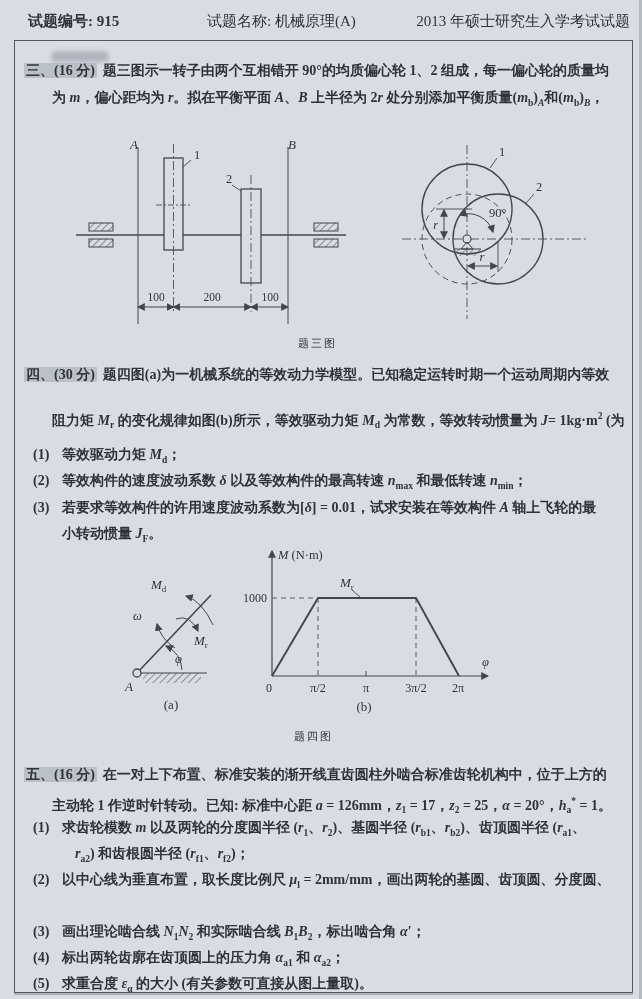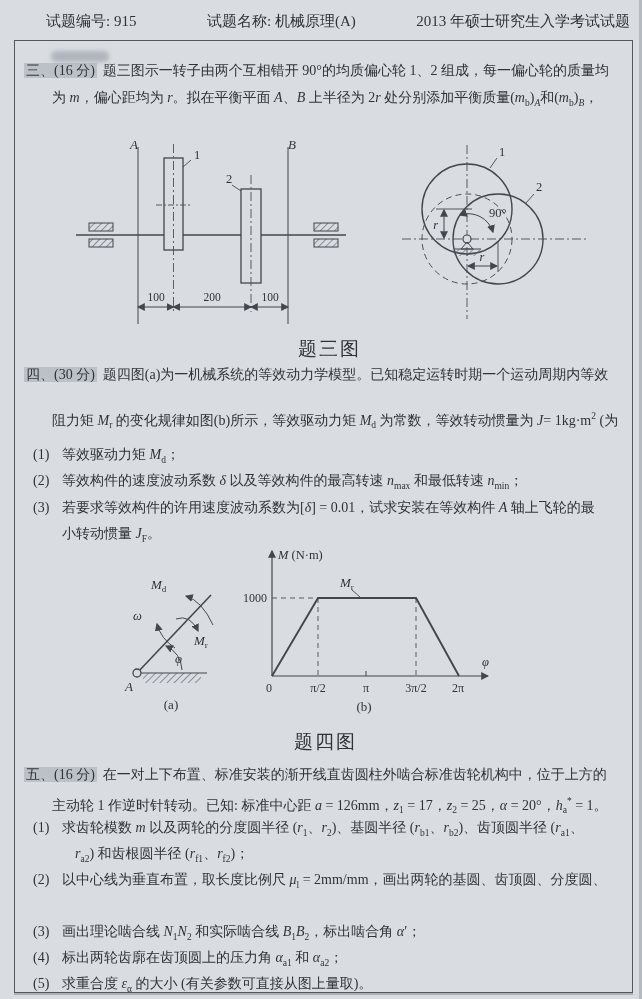--- a/index.html
+++ b/index.html
@@ -1,27 +1,27 @@
 <!DOCTYPE html>
 <html><head>
 <meta charset="utf-8">
 <style>
   html,body{margin:0;padding:0;}
   body{width:642px;height:999px;position:relative;background:#d9dde2;
        font-family:"Liberation Serif","DejaVu Serif",serif;color:#2f3338;overflow:hidden;}
   .hdr-item{position:absolute;top:12px;font-size:15px;white-space:nowrap;}
-  #hdr-no{left:46px;} #hdr-name{left:207px;} #hdr-session{right:12px;text-align:right;}
+  #hdr-no{left:28px;font-weight:bold;} #hdr-name{left:207px;} #hdr-session{right:12px;text-align:right;}
   .box{position:absolute;left:14px;top:40px;width:617px;height:951px;
        border:1.6px solid #54585e;box-shadow:0 2px 0 rgba(70,75,80,.30);}
-  .ln{position:absolute;font-size:14px;line-height:21px;white-space:nowrap;}
+  .ln{position:absolute;font-size:14px;line-height:21px;white-space:nowrap;font-weight:bold;}
   .ln i{font-style:italic;}
   sub{font-size:9.5px;} sup{font-size:9.5px;}
   .qnum{background:rgba(148,154,164,.42);padding:0 2px;margin-right:6px;}
   .ino{display:inline-block;width:29px;}
-  .cap{position:absolute;font-size:19px;letter-spacing:2px;white-space:nowrap;}
+  .cap{position:absolute;font-size:11px;letter-spacing:2px;white-space:nowrap;}
   .smudge{position:absolute;left:36px;top:10px;width:58px;height:11px;
           background:rgba(128,134,144,.45);border-radius:5px;filter:blur(2px);}
   .scanedge{position:absolute;right:0;top:0;width:3px;height:999px;background:rgba(100,105,112,.30);}
   svg{position:absolute;overflow:visible;}
   svg text{font-family:"Liberation Serif","DejaVu Serif",serif;fill:#2f3338;}
   .it{font-style:italic;}
 </style>
 </head>
 <body>
 

